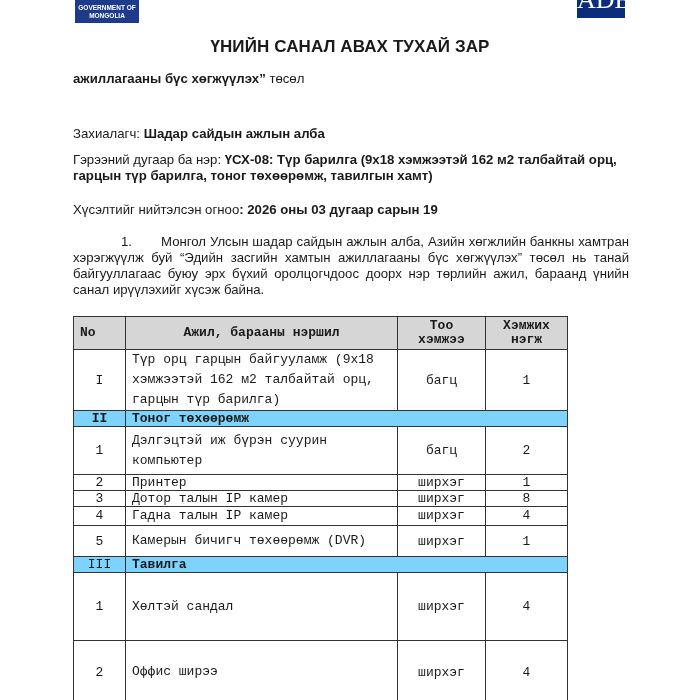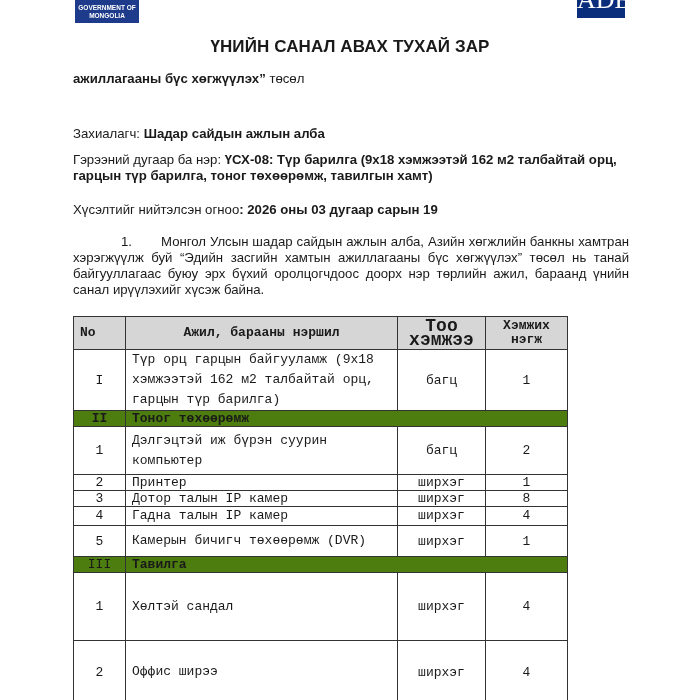--- a/index.html
+++ b/index.html
@@ -40,26 +40,26 @@
     position: absolute; left: 73px; top: 316px; width: 495px;
     border-collapse: collapse; font-size: 13px; table-layout: fixed; font-family: Liberation Mono, monospace;
   }
   table.items td, table.items th {
     border: 1.2px solid #333; padding: 0 6px; vertical-align: middle;
   }
   table.items th {
     background: #d6d6d6; font-weight: bold; text-align: center; height: 32px; line-height: 14px;
   }
   table.items th.c1 { text-align: left; }
-  table.items th.c3 { font-size: 18px; }
+  table.items th.c3 { font-size: 13px; }
   .c1 { width: 39px; text-align: center; }
   .c2 { width: 259px; text-align: left; }
   .c3 { width: 75px; text-align: center; }
   .c4 { text-align: center; }
-  tr.section td { background: #4d7c0f; font-weight: bold; height: 15px; line-height: 14px; }
+  tr.section td { background: #7dd3fc; font-weight: bold; height: 15px; line-height: 14px; }
   td.name { line-height: 20px; }
   tr.r-h52 td { height: 51px; }
   tr.r-h48 td { height: 47px; }
   tr.r-h16 td { height: 15px; line-height: 14px; }
   tr.r-h19 td { height: 18px; line-height: 14px; }
   tr.r-h31 td { height: 30px; }
   tr.r-h68 td { height: 67px; }
   tr.r-h60 td { height: 62px; }
 </style>
 </head>

